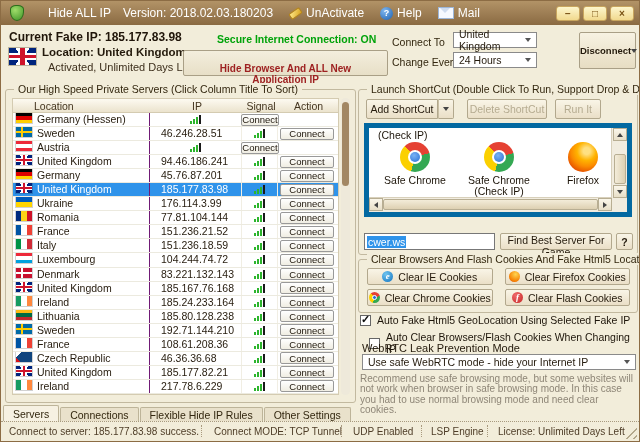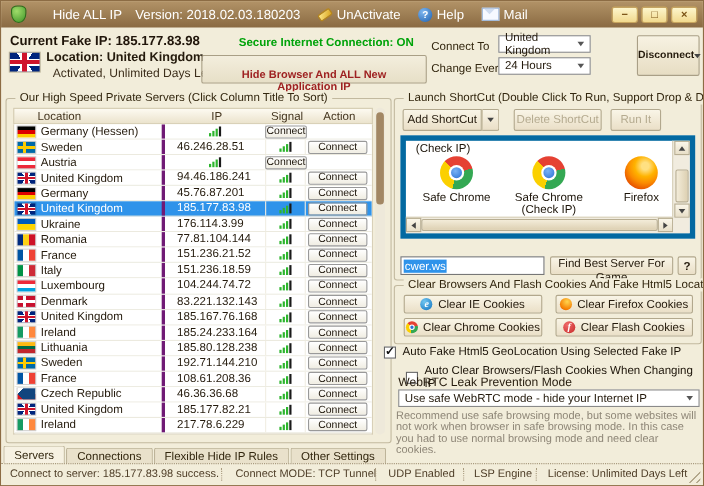--- a/index.html
+++ b/index.html
@@ -65,21 +65,21 @@
   .thead{position:absolute;left:6px;top:8px;width:327px;height:15px;display:grid;
          grid-template-columns:138px 92px 36px 59px;background:linear-gradient(#fdfaf1,#ebe3cd);
          border:1px solid #d4cbb1;box-sizing:border-box;font-size:10.5px;color:#44351f;align-items:center}
   .hc{text-align:center;cursor:default}
   .hc.loc{text-align:left;padding-left:21px}
   .rows{position:absolute;left:6px;top:23px;width:327px;height:282px;background:#fff;
         border:1px solid #d4cbb1;border-top:none;box-sizing:border-box;overflow:hidden}
   .srow{display:grid;grid-template-columns:137px 92px 36px 58px;height:14.05px;align-items:center;
         border-bottom:1px solid #eceadf;box-sizing:border-box;font-size:10.5px;background:#fff}
   .srow.sel{background:#2f93ea;color:#fff}
-  .c-loc{display:flex;align-items:center;height:100%;border-right:3px solid #701a75;overflow:hidden;white-space:nowrap}
+  .c-loc{display:flex;align-items:flex-start;height:100%;border-right:1px solid #701a75;overflow:hidden;white-space:nowrap}
   .flag{width:16px;height:10px;margin:0 5px 0 3px;flex:none;box-shadow:0 0 0 1px rgba(0,0,0,.18)}
   .c-ip{padding-left:11px;border-right:1px solid #f1eee3;height:100%;line-height:13px}
   .c-sig{display:flex;justify-content:center;align-items:center;border-right:1px solid #f1eee3;height:100%}
   .c-act{display:flex;justify-content:center;align-items:center;height:100%}
   .sig{display:inline-flex;align-items:flex-end;gap:1px;height:9px}
   .sig i{width:2px;background:#2db52d;display:block}
   .sig i:nth-child(1){height:3px}.sig i:nth-child(2){height:5px}
   .sig i:nth-child(3){height:7px}.sig i:nth-child(4){height:9px;background:#1a1a1a}
   .cbtn{width:54px;height:12px;font-size:9.5px;line-height:9px;padding:0;background:linear-gradient(#fff,#f0ede2);
         border:1px solid #999;border-radius:2px;color:#1d150a;font-family:inherit}
@@ -129,21 +129,21 @@
   .ck-grid{position:absolute;left:8px;top:8px;right:7px;display:grid;grid-template-columns:1fr 1fr;gap:4px 12px}
   .ckbtn{height:17px;display:flex;align-items:center;justify-content:center;gap:5px}
   .mi-ic{flex:none;width:11px;height:11px;border-radius:50%;text-align:center}
   .mi-ie{background:radial-gradient(circle at 35% 30%,#6fc5f0,#1273c0);color:#fff;font:italic bold 9px "Liberation Serif",serif;line-height:11px}
   .mi-ff{background:radial-gradient(circle at 60% 30%,#ffd54f,#f57c00 70%,#bf360c)}
   .mi-cr{background:conic-gradient(from -45deg,#e54133 0 120deg,#34a853 0 240deg,#fbd000 0);position:relative}
   .mi-cr::after{content:"";position:absolute;inset:3px;background:#2a6fd3;border:1px solid #fff;border-radius:50%}
   .mi-fl{background:radial-gradient(circle at 35% 30%,#f06a6a,#c62828);color:#fff;font:italic bold 9px "Liberation Serif",serif;line-height:11px}
   
   .chkrow{position:absolute;display:flex;align-items:center;gap:6px;font-size:10.5px;color:#1d150a}
-  #chk1{left:348px;top:313px}#chk2{left:368px;top:330px}
+  #chk1{left:359px;top:313px}#chk2{left:368px;top:330px}
   .box{width:11px;height:11px;background:#fff;border:1px solid #666;box-sizing:border-box;position:relative;flex:none}
   .box.checked::after{content:"\2713";position:absolute;left:0;top:-3px;font-size:11px;font-weight:bold;color:#111}
   .webrtc-label{position:absolute;left:361px;top:341px;font-size:11px}
   #combo-webrtc{left:361px;top:353px;width:274px}
   .note{position:absolute;left:359px;top:373px;width:277px;font-size:10px;line-height:10.4px;color:#8e8677}
   
   .tabs{position:absolute;left:2px;top:404px;height:19px;display:flex;align-items:flex-end}
   .tab{height:16px;line-height:15px;padding:0 9px;background:#e9e1cb;border:1px solid #bdb499;border-bottom:none;
        border-radius:2px 2px 0 0;margin-right:1px;font-size:10.5px;color:#33270f;cursor:default}
   .tab.active{height:18px;line-height:17px;background:#f6f1e2}

